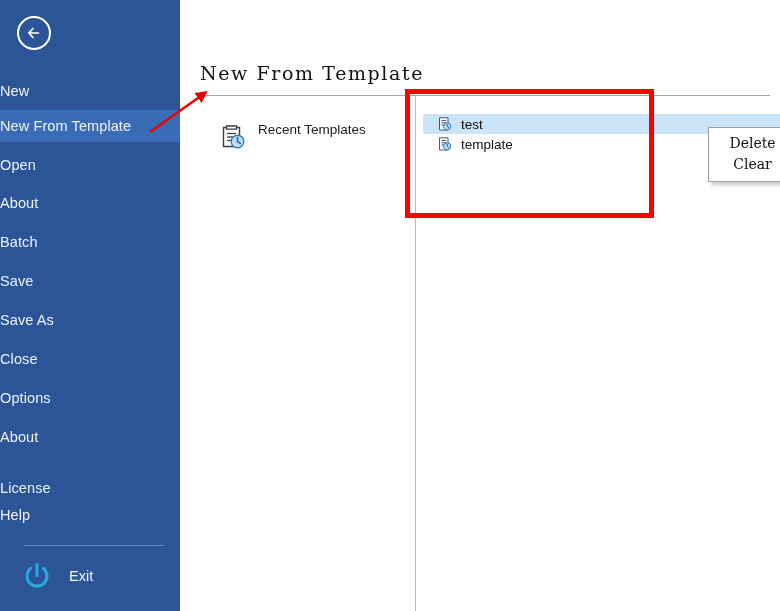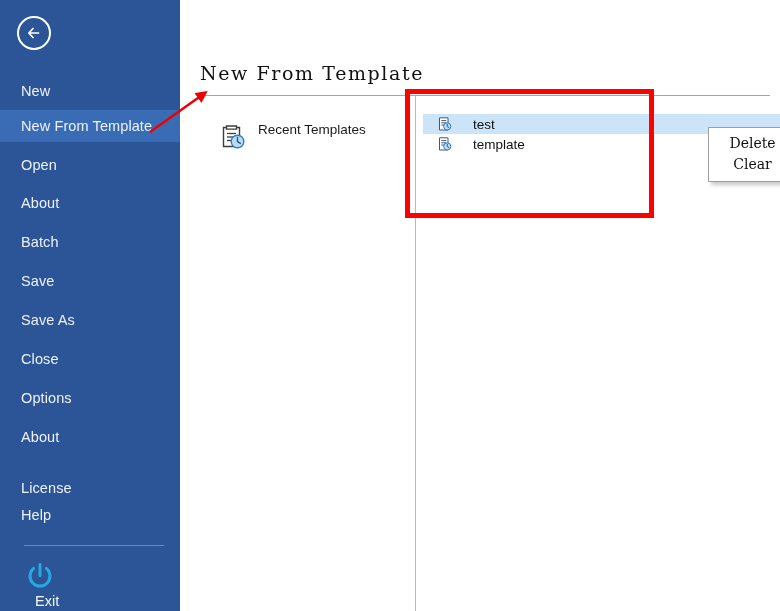--- a/index.html
+++ b/index.html
@@ -39,21 +39,20 @@
 
   .nav-item {
     position: absolute;
     left: 0;
     width: 180px;
     height: 32px;
     display: flex;
     align-items: center;
     color: #eef2f8;
     font-size: 14.5px;
-    padding-left: 21px;
     box-sizing: border-box;
     cursor: pointer;
     letter-spacing: .1px;
   }
   .nav-item.active {
     background: #3a6cb5;
   }
 
   #sidebar-divider {
     position: absolute;
@@ -62,21 +61,20 @@
     height: 1px;
     background: #5d8bc8;
   }
 
   #exit-row {
     position: absolute;
     left: 20px; top: 559px;
     display: flex;
     align-items: center;
     cursor: pointer;
-    flex-direction: column;
   }
   #power-icon {
     width: 34px; height: 34px;
     flex: 0 0 34px;
   }
   #exit-label {
     margin-left: 15px;
     color: #f2f6fb;
     font-size: 14.5px;
   }
@@ -146,21 +144,21 @@
     cursor: pointer;
   }
   .tpl-row.selected {
     background: #cce4f7;
   }
   .tpl-row .tpl-icon {
     width: 16px; height: 16px;
     flex: 0 0 16px;
   }
   .tpl-row .tpl-label {
-    margin-left: 20px;
+    margin-left: 8px;
     font-size: 13.5px;
     color: #101010;
   }
 
   
   #context-menu {
     position: absolute;
     left: 528px; top: 127px;
     width: 95px;
     background: #ffffff;

